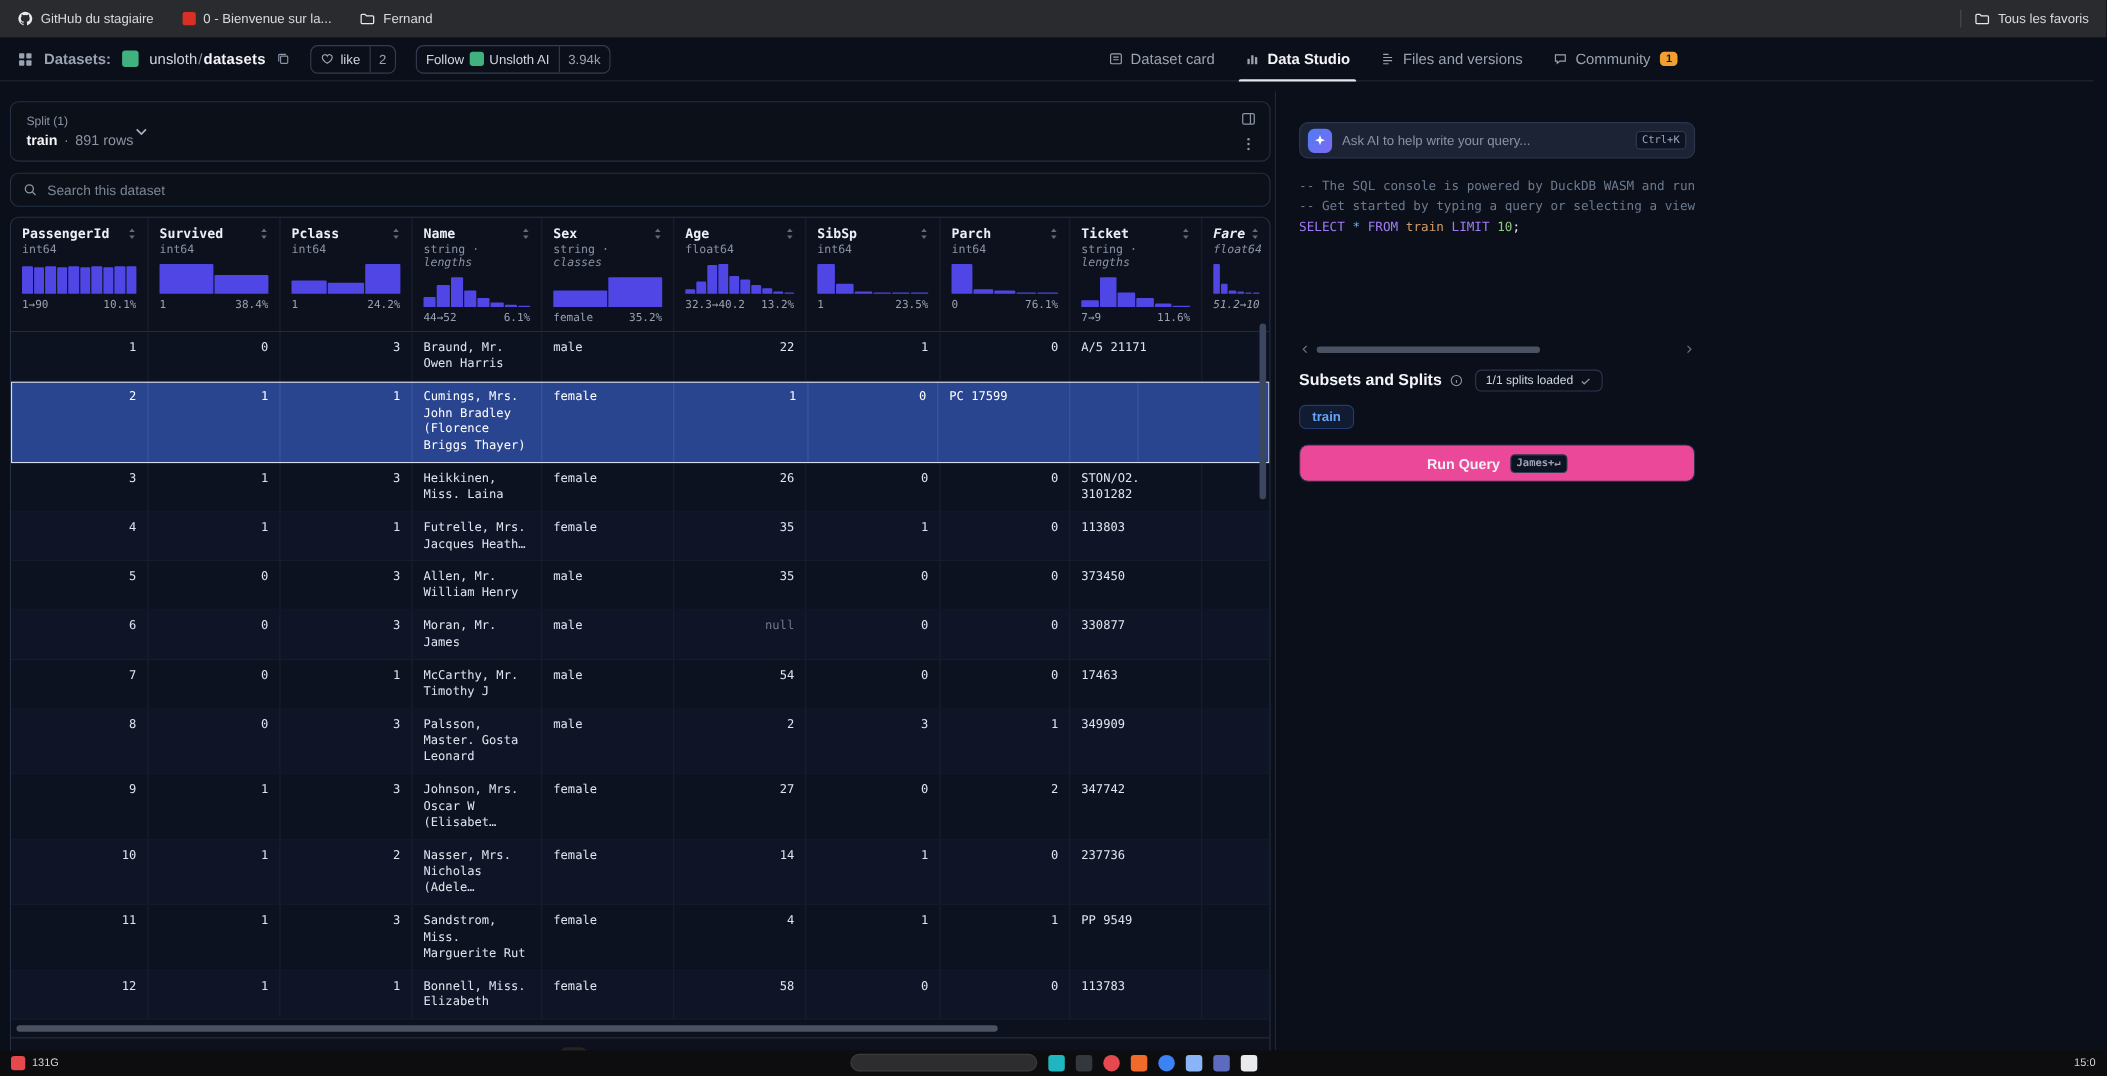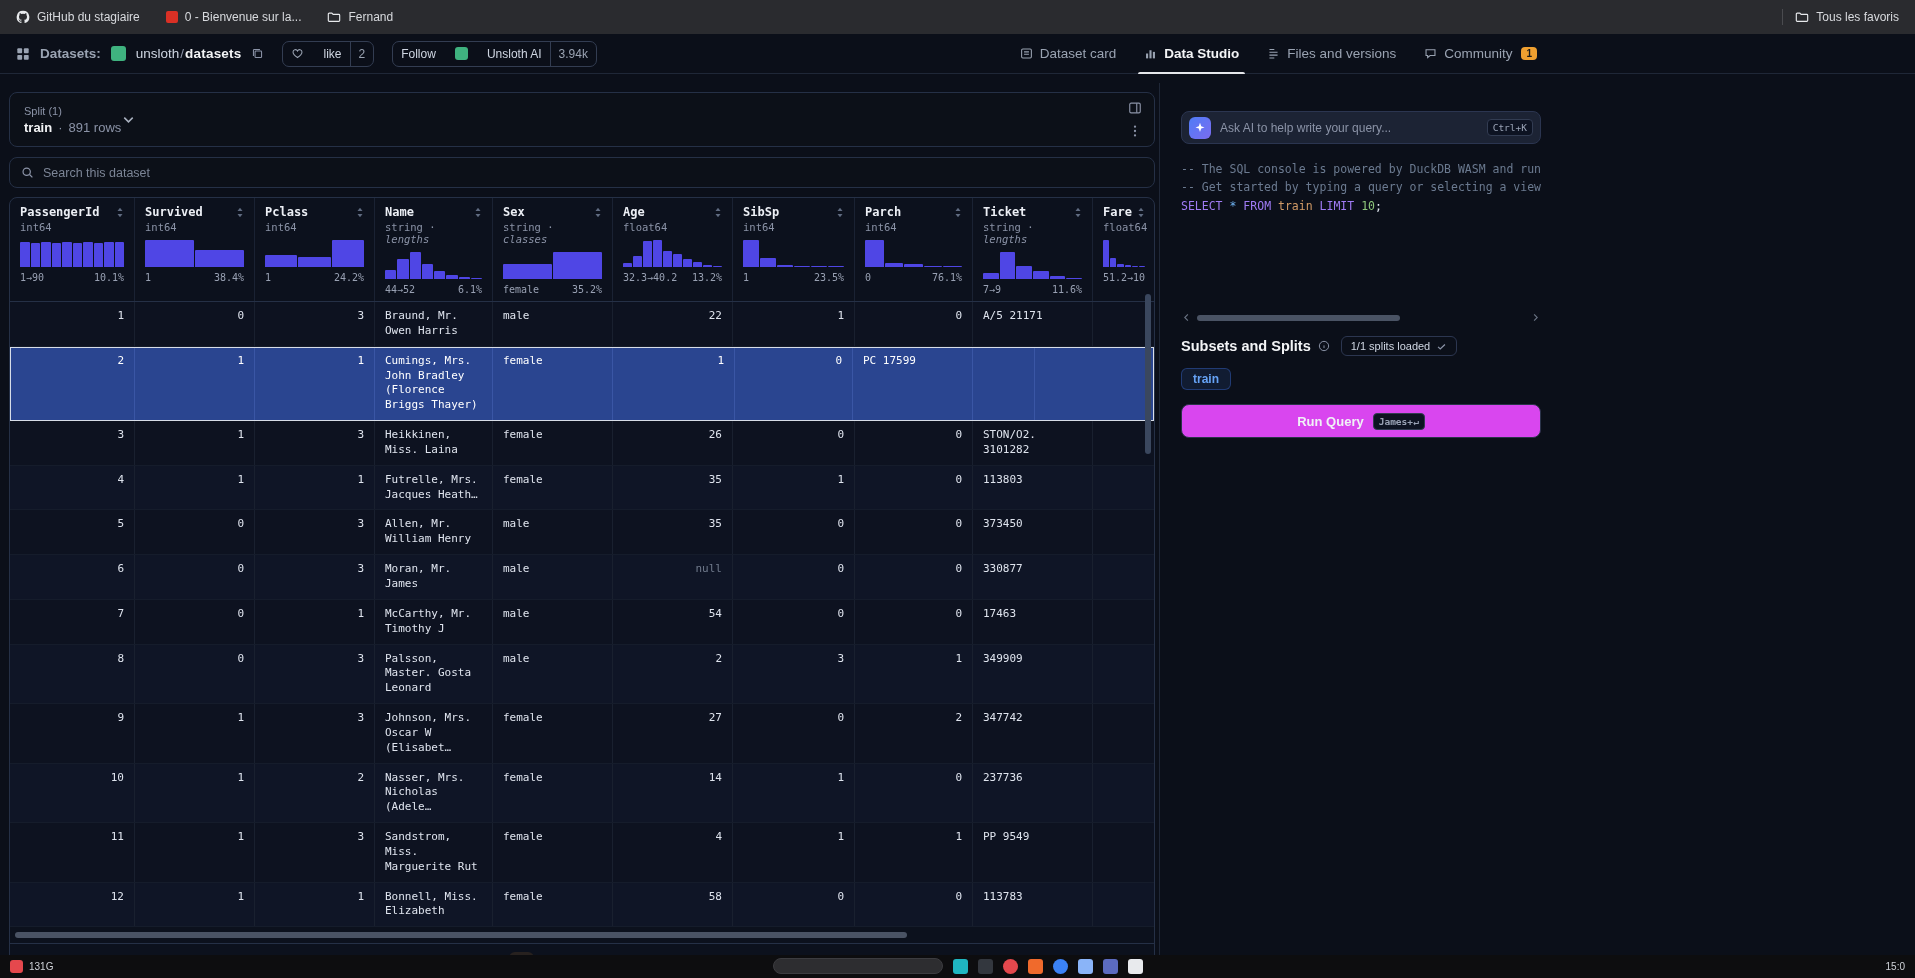--- a/index.html
+++ b/index.html
@@ -13,31 +13,31 @@
   
   .bookmarks { position:absolute; top:0; left:0; right:0; height:34px; background:#2a2b2f;
     display:flex; align-items:center; padding:0 16px; gap:26px; font-size:12px; color:#d8dade; }
   .bookmark { display:flex; align-items:center; gap:7px; cursor:pointer; white-space:nowrap; }
   .bm-favicon { width:12px; height:12px; border-radius:2px; background:#d93025; display:inline-block; }
   .bm-right { margin-left:auto; display:flex; align-items:center; gap:12px; }
   .bm-divider { width:1px; height:16px; background:#4a4b4f; }
   .bookmarks .icn { color:#e8eaed; }
 
   
-  .hf-header { position:absolute; top:34px; left:0; right:0; height:40px; border-bottom:1px solid #1f2737;
+  .hf-header { position:absolute; top:34px; left:0; right:12px; height:40px; border-bottom:1px solid #1f2737;
     display:flex; align-items:center; padding:0 16px; gap:10px; font-size:13.5px; }
   .hf-header .icn { color:#9aa3b2; }
   .ds-label { color:#9aa3b2; font-weight:600; }
   .org-avatar { width:15px; height:15px; border-radius:3px; background:#3fb27f; display:inline-block; }
   .repo-org { color:#cfd6e2; }
   .repo-slash { color:#8b93a7; }
   .repo-name { color:#f3f4f6; font-weight:700; letter-spacing:.2px; }
   .pill { display:flex; align-items:stretch; border:1px solid #333d52; border-radius:7px; overflow:hidden;
     font-size:12px; color:#cfd6e2; height:26px; margin-left:8px; cursor:pointer; }
-  .pill > span { display:flex; align-items:center; gap:19px; padding:0 8px; }
+  .pill > span { display:flex; align-items:center; gap:5px; padding:0 8px; }
   .pill .seg2 { border-left:1px solid #333d52; color:#9aa3b2; }
   .pill .mini-avatar { width:13px; height:13px; border-radius:3px; background:#3fb27f; display:inline-block; }
   .hf-tabs { margin-left:auto; margin-right:362px; display:flex; gap:28px; height:100%; align-items:stretch; }
   .hf-tab { display:flex; align-items:center; gap:7px; color:#9aa3b2; position:relative; cursor:pointer; white-space:nowrap; }
   .hf-tab.active { color:#f3f4f6; font-weight:700; }
   .hf-tab.active::after { content:""; position:absolute; left:-6px; right:-6px; bottom:-1px; height:2px;
     background:#e5e7eb; border-radius:2px 2px 0 0; }
   .tab-badge { background:var(--c-badge-amber,#f0a030); color:#1a1a1a; font-size:10px; font-weight:700;
     border-radius:4px; padding:1px 5px; margin-left:2px; }
 
@@ -123,21 +123,21 @@
   .sql-hscroll .track { flex:1; height:8px; position:relative; }
   .sql-hscroll .thumb { position:absolute; left:0; top:1px; height:6px; width:62%; background:#4a5364; border-radius:3px; cursor:pointer; }
   .subsets-row { display:flex; align-items:center; gap:7px; margin-top:13px; }
   .subsets-title { font-size:14.5px; font-weight:700; color:#f3f4f6; }
   .subsets-row .icn { color:#8b93a7; }
   .splits-loaded { margin-left:4px; border:1px solid #2c3650; border-radius:6px; padding:3px 9px; font-size:11px;
     display:flex; gap:6px; align-items:center; color:#cfd6e2; cursor:pointer; white-space:nowrap; }
   .train-chip { display:inline-flex; margin-top:12px; color:var(--c-chip-blue,#66a3f6);
     background:rgba(64,120,242,.12); border:1px solid rgba(64,120,242,.35); border-radius:6px;
     padding:3px 11px; font-size:12px; font-weight:600; cursor:pointer; }
-  .run-btn { margin-top:14px; height:34px; background:#d946ef; border:1px solid #2a3349; border-radius:8px;
+  .run-btn { margin-top:14px; height:34px; background:#ec4899; border:1px solid #2a3349; border-radius:8px;
     display:flex; align-items:center; justify-content:center; gap:9px; font-size:13px; font-weight:700;
     color:#f0f2f6; cursor:pointer; width:100%; }
 
   
   .taskbar { position:absolute; left:0; right:0; bottom:0; height:23px; background:#0d0d0f;
     display:flex; align-items:center; padding:0 10px; color:#cfd2d8; font-size:10px; }
   .tb-left { display:flex; align-items:center; gap:6px; }
   .tb-badge-icon { width:13px; height:13px; border-radius:3px; background:#e5484d; display:inline-block; }
   .tb-center { position:absolute; left:50%; transform:translateX(-50%); top:3px; display:flex; gap:10px; align-items:center; }
   .tb-search { width:170px; height:16px; background:#2d2d30; border-radius:8px; border:1px solid #3c3c40; cursor:pointer; }
@@ -524,21 +524,21 @@
             <div class="bar" style="height: 50%;"></div>
             <div class="bar" style="height: 30%;"></div>
             <div class="bar" style="height: 10%;"></div>
             <div class="bar" style="height: 4%;"></div>
           </div>
           <div class="th-stat">
             <span>7→9</span>
             <span>11.6%</span>
           </div>
         </div>
-        <div class="th" style="width: 62px;">
+        <div class="th" style="width: 62px; font-style: italic;">
           <div class="th-name-row">
             <span>Fare</span>
             <span class="icn sort">
               <svg viewBox="0 0 10 14" width="8" height="11" fill="currentColor">
                 <path d="M5 1l3.2 4H1.8z"></path>
                 <path d="M5 13L1.8 9h6.4z"></path>
               </svg>
             </span>
           </div>
           <div class="th-type">float64</div>

